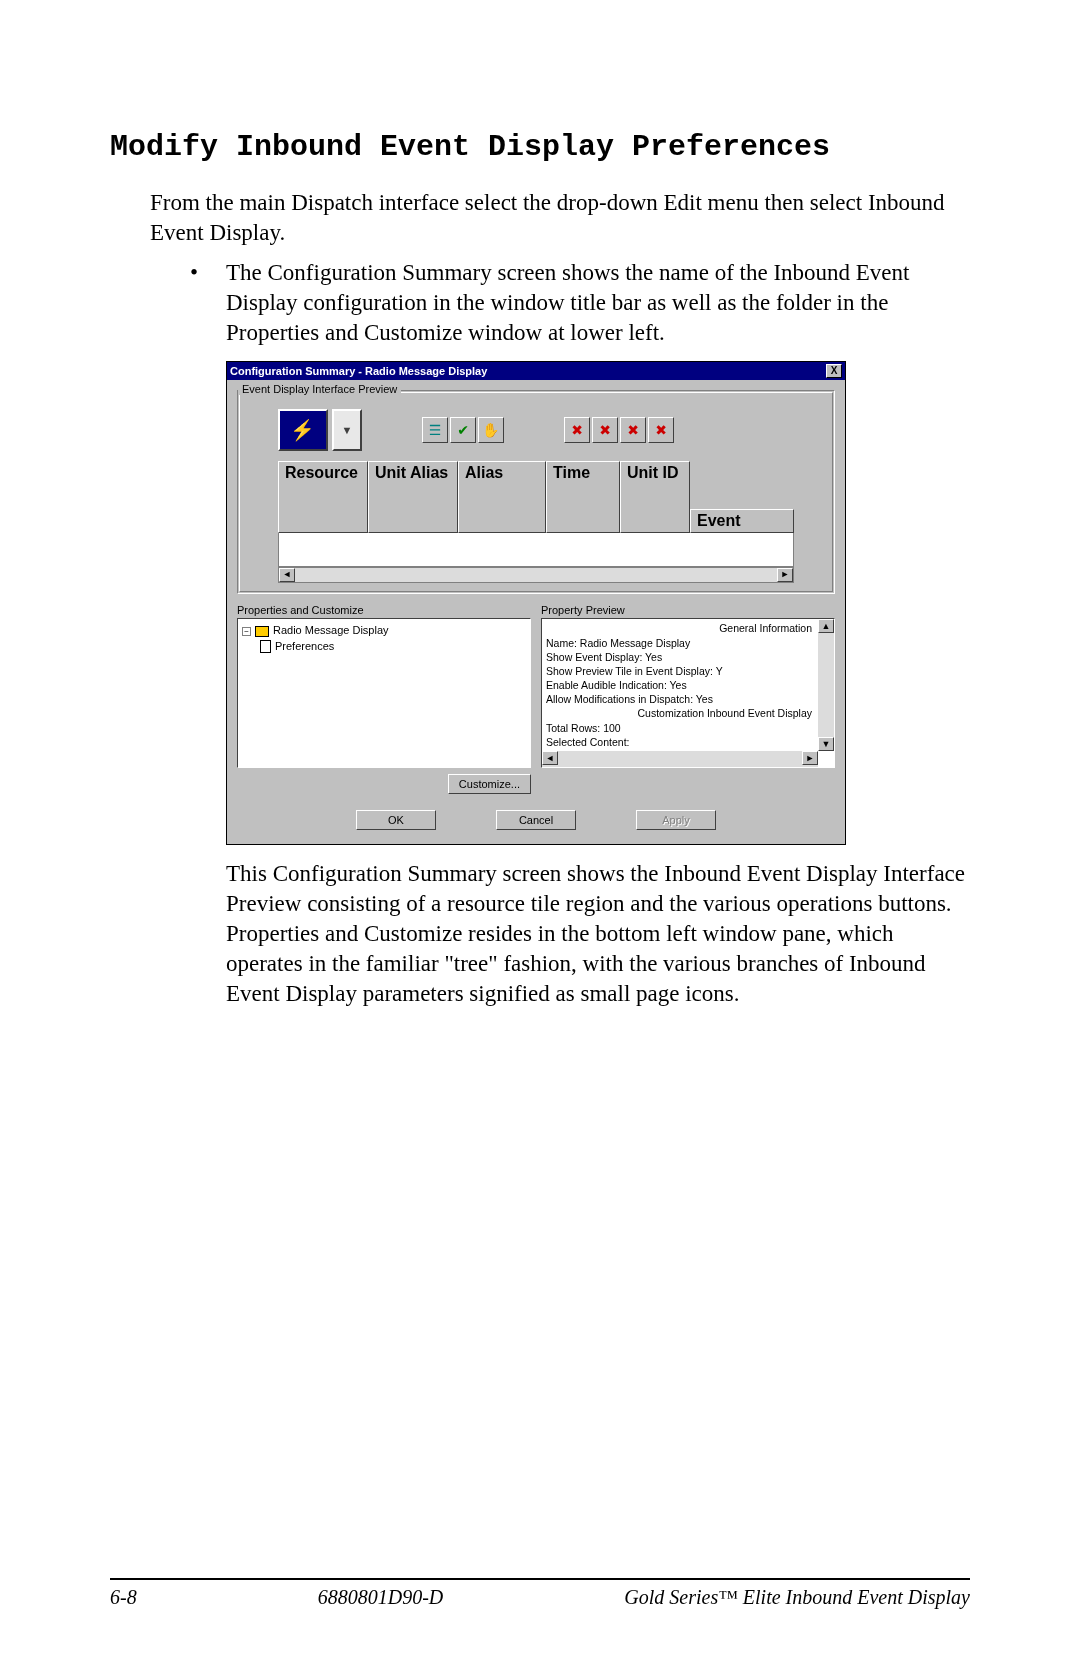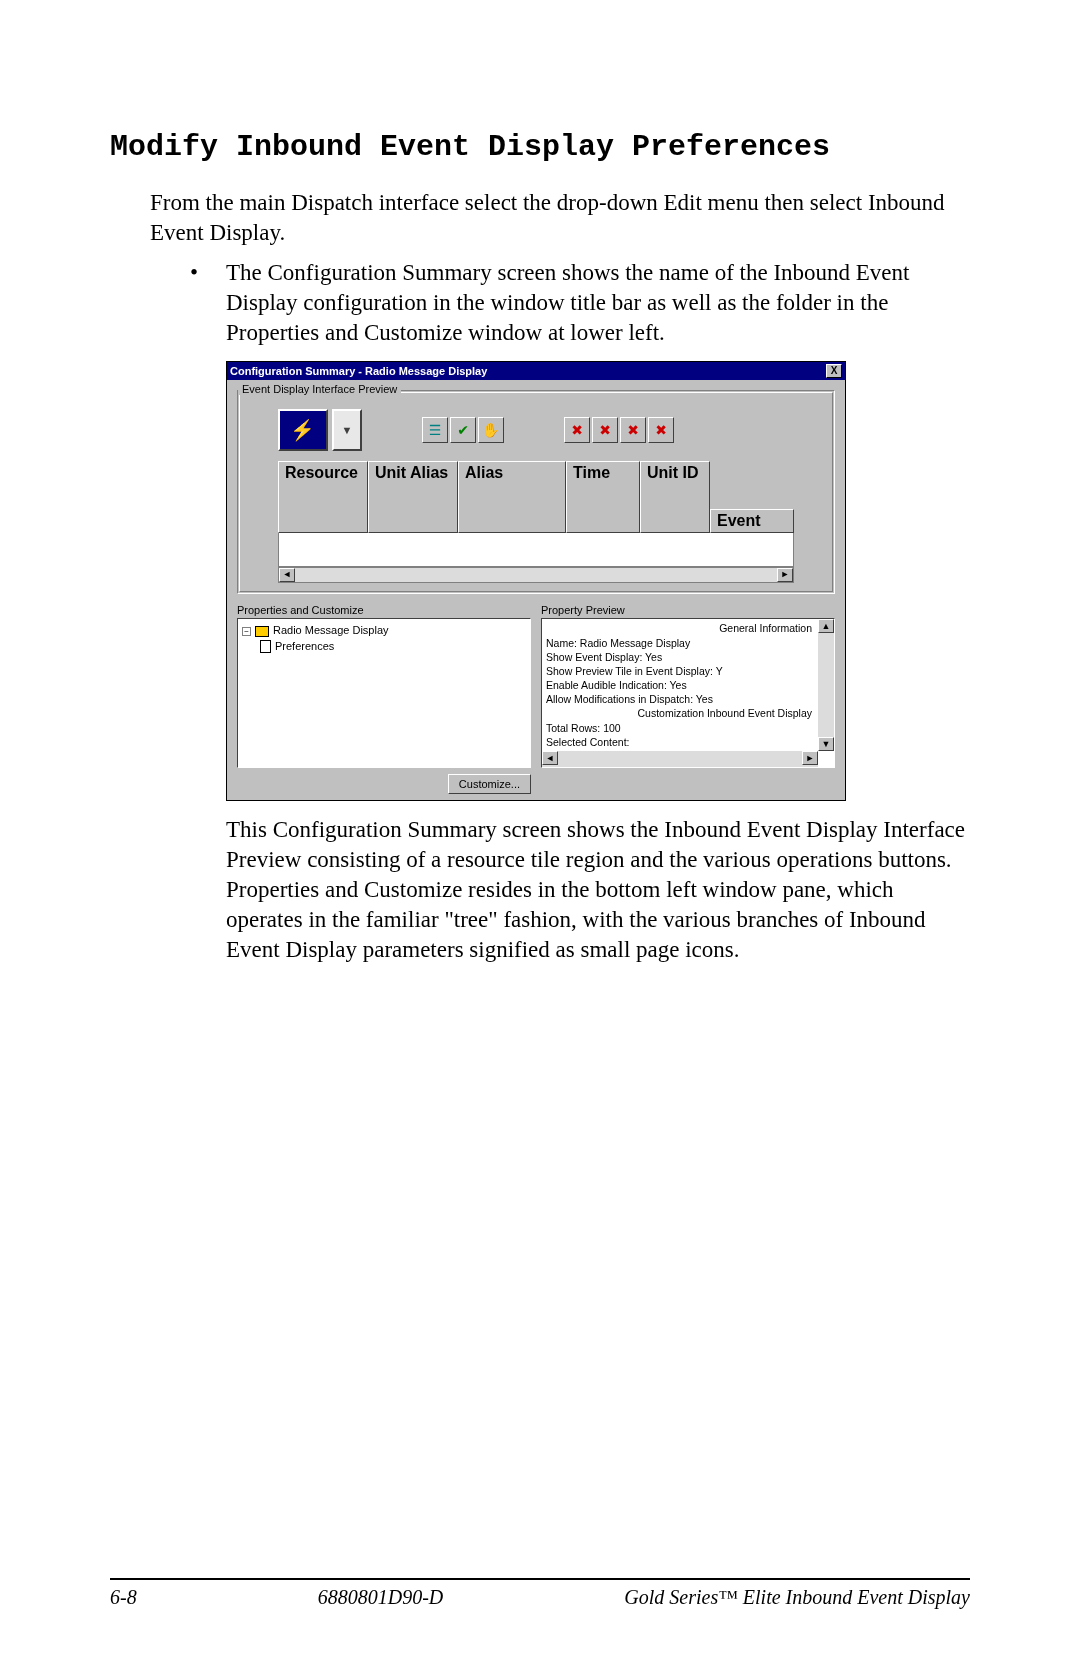--- a/index.html
+++ b/index.html
@@ -321,21 +321,21 @@
           <div class="tbtn" style="color:#cc0000;">✖</div>
           <div class="tbtn" style="color:#cc0000;">✖</div>
           <div class="tbtn" style="color:#cc0000;">✖</div>
           <div class="tbtn" style="color:#cc0000;">✖</div>
         </div>
       </div>
 
       <div class="table-head">
         <div class="th" style="width:90px;">Resource</div>
         <div class="th" style="width:90px;">Unit Alias</div>
-        <div class="th" style="width:108px;">Alias</div>
+        <div class="th" style="width:88px;">Alias</div>
         <div class="th" style="width:74px;">Time</div>
         <div class="th" style="width:70px;">Unit ID</div>
         <div class="th" style="flex:1;margin-top:48px;">Event</div>
       </div>
       <div class="table-body"></div>
       <div class="scrollbar-h">
         <div class="sbtn">◄</div>
         <div class="sbtn">►</div>
       </div>
     </div>
@@ -379,20 +379,25 @@
             <div class="sbtn">▼</div>
           </div>
           <div class="hsb">
             <div class="sbtn">◄</div>
             <div class="sbtn">►</div>
           </div>
         </div>
       </div>
     </div>
 
+    <div class="dlg-buttons">
+      <button class="dlg-btn">OK</button>
+      <button class="dlg-btn">Cancel</button>
+      <button class="dlg-btn disabled">Apply</button>
+    </div>
   </div>
 </div>
 
 <div class="bullet-block2">
   <span>This Configuration Summary screen shows the </span><span class="bold">Inbound Event Display Interface Preview</span><span> consisting of a resource tile region and the various operations buttons.  </span><span class="bold">Properties and Customize</span><span> resides in the bottom left window pane, which operates in the familiar "tree" fashion, with the various branches of Inbound Event Display parameters signified as small page icons.</span>
 </div>
 
 <div class="footer">
   <span>6-8</span>
   <span class="docnum">6880801D90-D</span>

